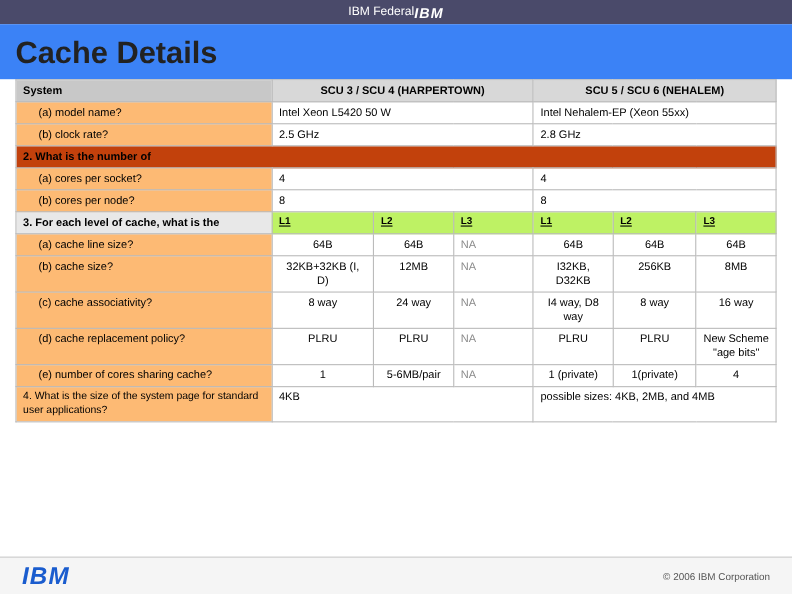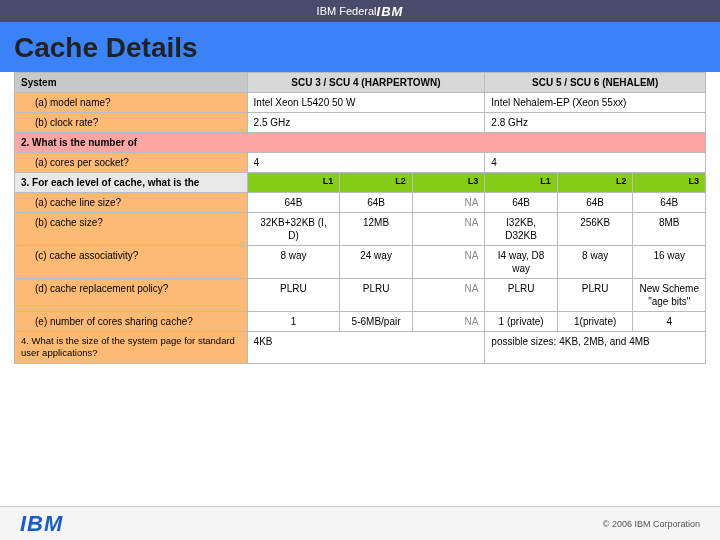--- a/index.html
+++ b/index.html
@@ -68,44 +68,45 @@
       padding: 3px 6px;
       vertical-align: top;
       font-size: 10px;
       line-height: 1.3;
     }
     .row-header {
       background: #fdba74;
       font-weight: normal;
     }
     .section-header td {
-      background: #fca5a5;
+      background: #c2410c;
       font-weight: bold;
       font-size: 10px;
     }
     .sub-indent {
       padding-left: 20px;
     }
     .col-system {
       width: 170px;
     }
     .col-l1, .col-l2, .col-l3 {
       width: 53px;
       text-align: center;
     }
     .header-group {
       text-align: center;
       background: #d8d8d8;
       margin-top: 12px;
     }
     .sub-header {
-      background: #84cc16;
-      text-align: right;
+      background: #bef264;
+      text-align: left;
       font-weight: bold;
       font-size: 9px;
+      text-decoration: underline;
     }
 
     
     #footer {
       position: absolute;
       bottom: 0;
       left: 0;
       width: 720px;
       height: 34px;
       background: #f5f5f5;
@@ -122,21 +123,21 @@
       color: #1a5cce;
       letter-spacing: 1px;
     }
     #footer-copyright {
       font-size: 9px;
       color: #555;
     }
 
     .na-cell {
       color: #888;
-      text-align: right;
+      text-align: left;
     }
   </style>
 </head>
 <body>
 
 <div id="topbar">
   <span id="topbar-title">IBM Federal</span>
   <span id="ibm-logo-top">IBM</span>
 </div>
 
@@ -171,20 +172,25 @@
       <tr class="section-header">
         <td colspan="7">2. What is the number of</td>
       </tr>
 
       <tr>
         <td class="sub-indent row-header">(a) cores per socket?</td>
         <td colspan="3">4</td>
         <td colspan="3">4</td>
       </tr>
 
+      <tr>
+        <td class="sub-indent row-header">(b) cores per node?</td>
+        <td colspan="3">8</td>
+        <td colspan="3">8</td>
+      </tr>
 
       <tr>
         <td class="row-header" style="font-weight:bold; background:#e8e8e8;">3. For each level of cache, what is the</td>
         <td class="sub-header">L1</td>
         <td class="sub-header">L2</td>
         <td class="sub-header">L3</td>
         <td class="sub-header">L1</td>
         <td class="sub-header">L2</td>
         <td class="sub-header">L3</td>
       </tr>

